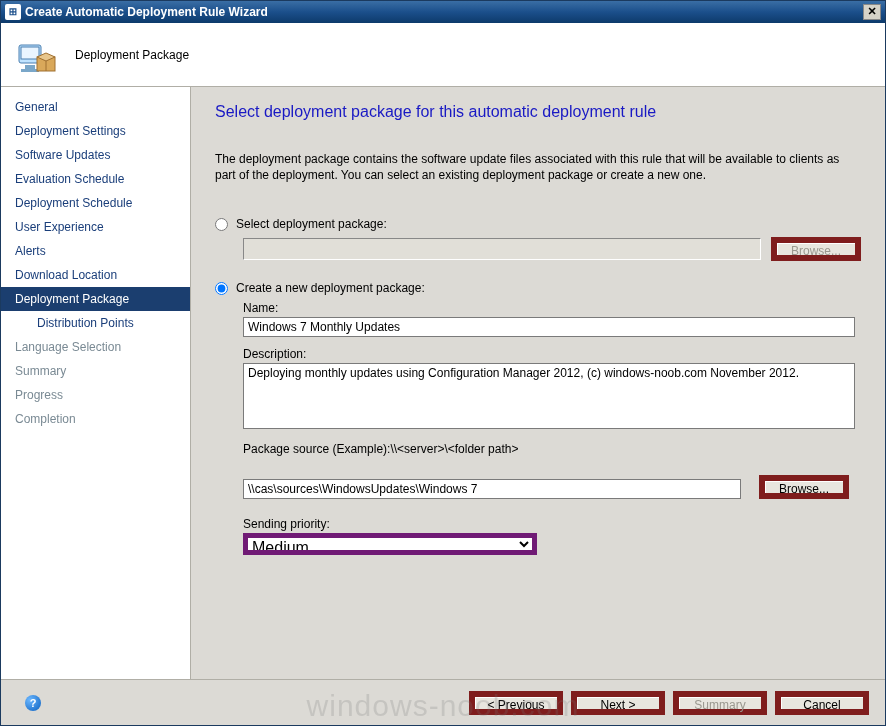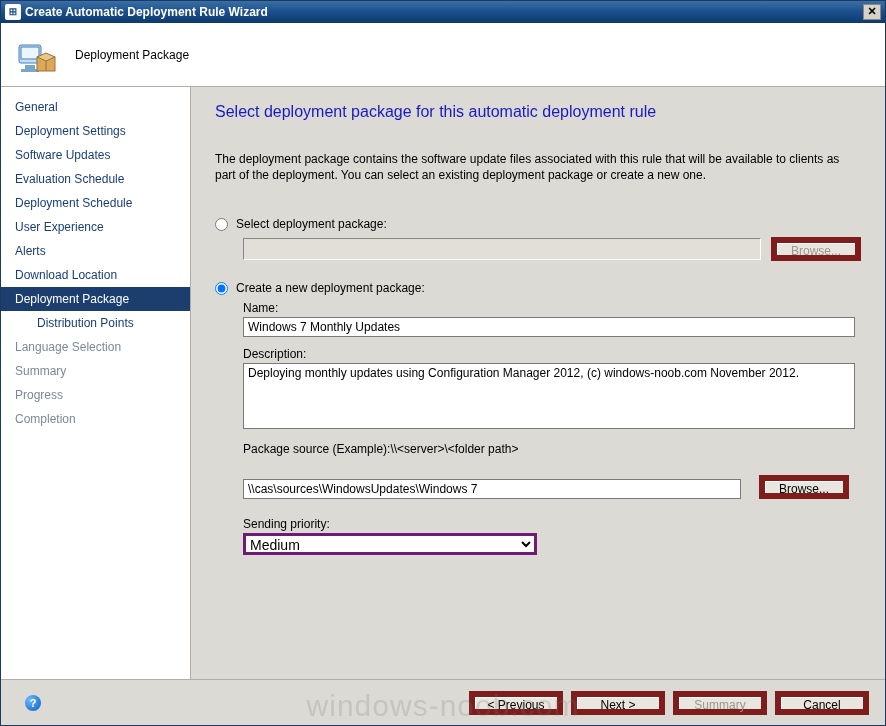--- a/index.html
+++ b/index.html
@@ -186,22 +186,22 @@
     align-items:flex-end;
     gap:18px;
     margin-left:28px;
     margin-bottom: 18px;
     margin-top: 16px;
   }
   .source-row .text-input { width: 498px; }
   .select {
     width: 294px;
     height: 22px;
-    font-size: 14px;
-    border: 3px solid #701a75;
+    font-size: 16px;
+    border: 5px solid #701a75;
     background: #fff;
     font-family: inherit;
   }
   
   .footer {
     height: 46px;
     border-top: 1px solid #b0aea6;
     display: flex;
     align-items: center;
     justify-content: flex-end;

